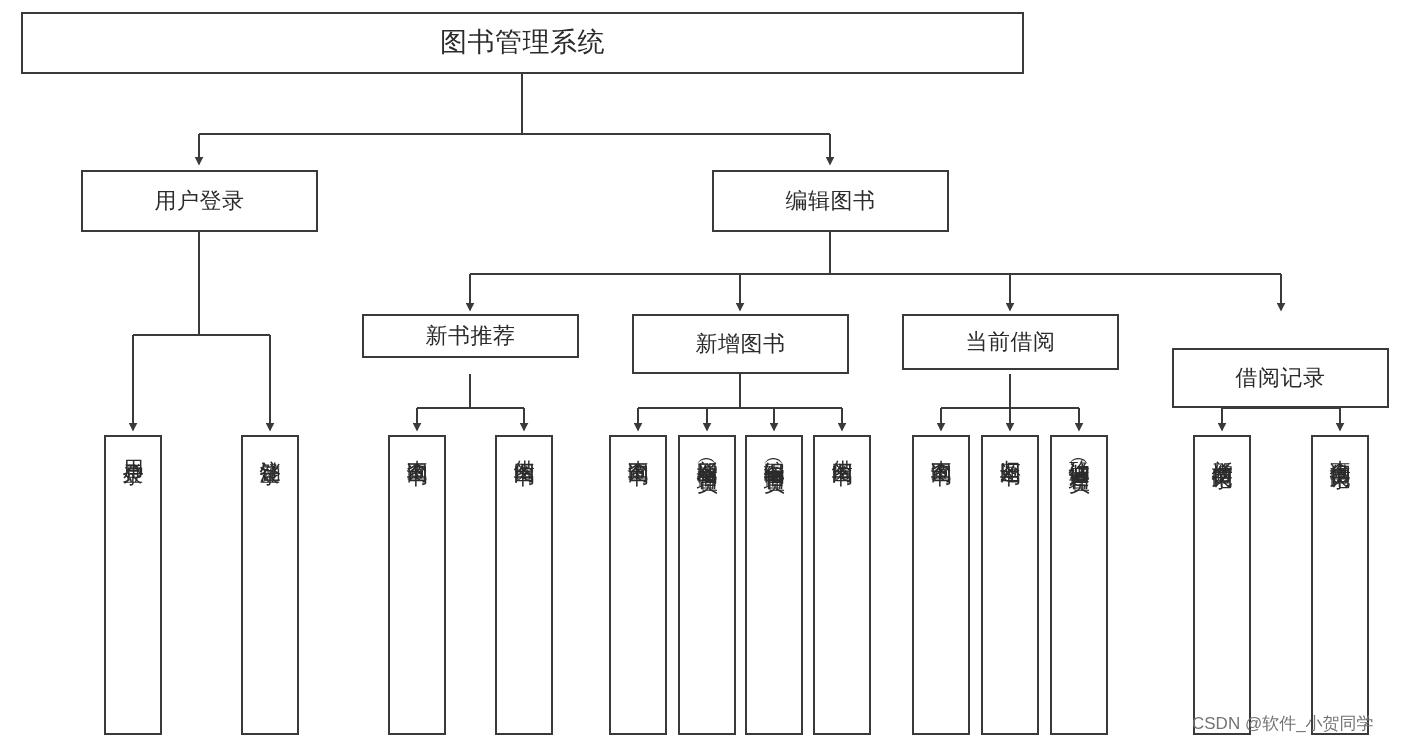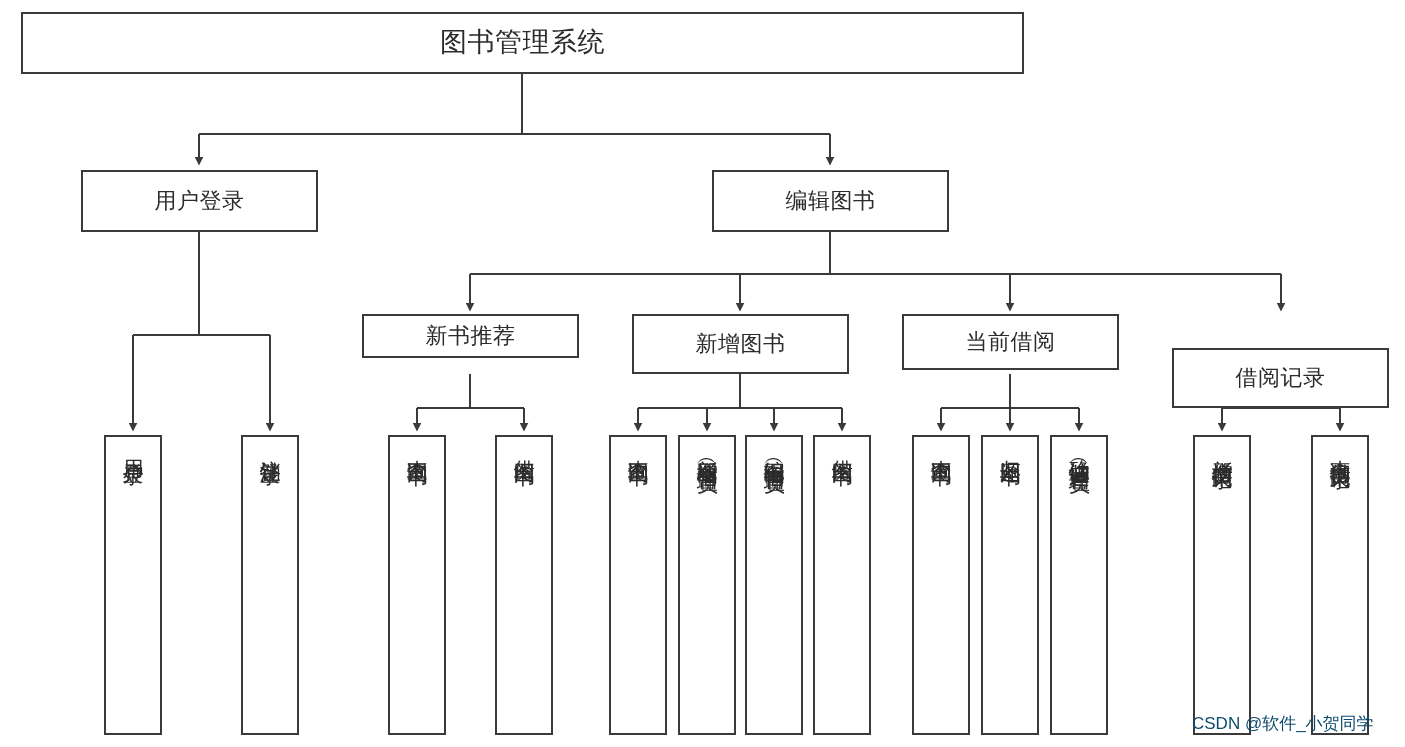--- a/index.html
+++ b/index.html
@@ -65,21 +65,21 @@
     line-height: 1.35;
     letter-spacing: 2px;
     white-space: nowrap;
     max-height: 288px;
   }
   .watermark {
     position: absolute;
     left: 1192px;
     top: 712px;
     font-size: 17px;
-    color: #0c4a6e;
+    color: #737373;
     white-space: nowrap;
     z-index: 6;
     font-family: "Liberation Sans", "DejaVu Sans", sans-serif;
   }
 </style>
 </head>
 <body>
 
 <div id="diagram-root">
 

